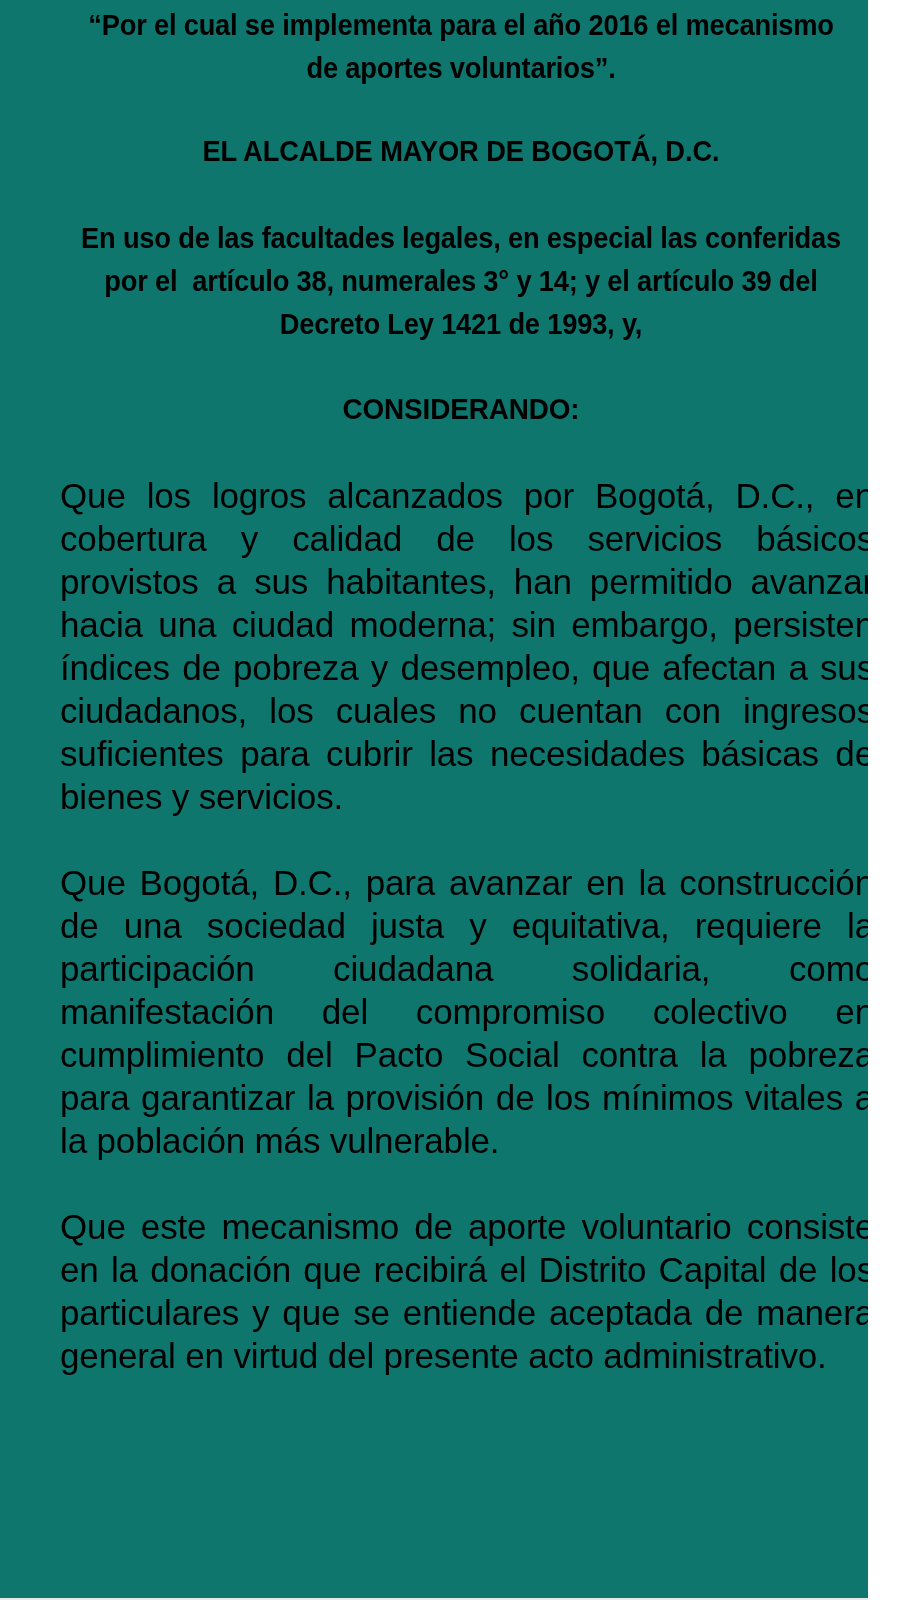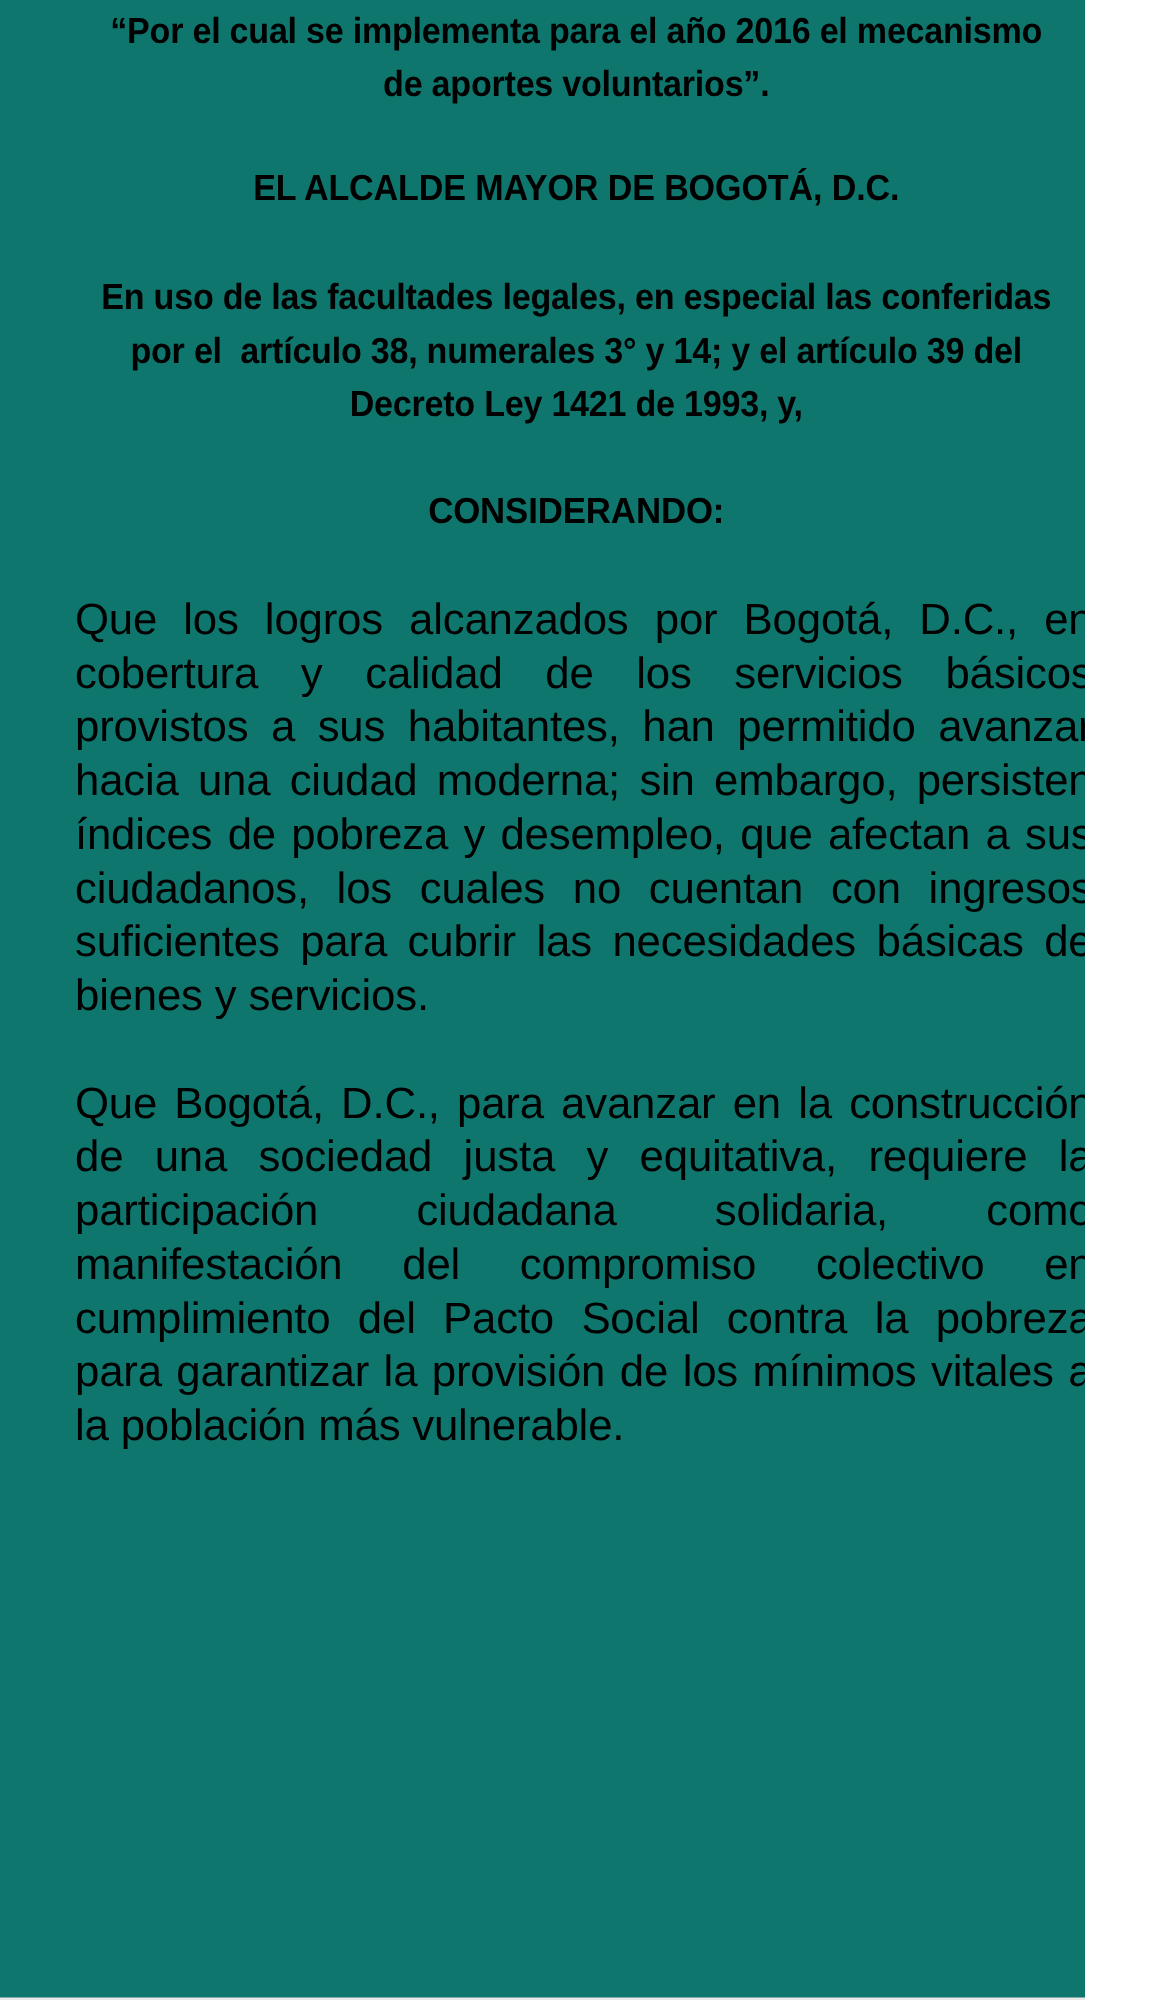--- a/index.html
+++ b/index.html
@@ -124,19 +124,20 @@
     <p class="faculties">En uso de las facultades legales, en especial las conferidas por el  artículo 38, numerales 3° y 14; y el artículo 39 del Decreto Ley 1421 de 1993, y,</p>
 
     <h3 class="considering">CONSIDERANDO:</h3>
 
     <div class="body-block">
       <p class="para">Que los logros alcanzados por Bogotá, D.C., en cobertura y calidad de los servicios básicos provistos a sus habitantes, han permitido avanzar hacia una ciudad moderna; sin embargo, persisten índices de pobreza y desempleo, que afectan a sus ciudadanos, los cuales no cuentan con ingresos suficientes para cubrir las necesidades básicas de bienes y servicios.</p>
 
       <p class="para">Que Bogotá, D.C., para avanzar en la construcción de una sociedad justa y equitativa, requiere la participación ciudadana solidaria, como manifestación del compromiso colectivo en cumplimiento del Pacto Social contra la pobreza para garantizar la provisión de los mínimos vitales a la población más vulnerable.</p>
 
 
+      <p class="para">Que este mecanismo de aporte voluntario consiste en la donación que recibirá el Distrito Capital de los particulares y que se entiende aceptada de manera general en virtud del presente acto administrativo.</p>
     </div>
 
   </div>
 
   <div class="page-edge"></div>
 
 </div>
 
 </body></html>

